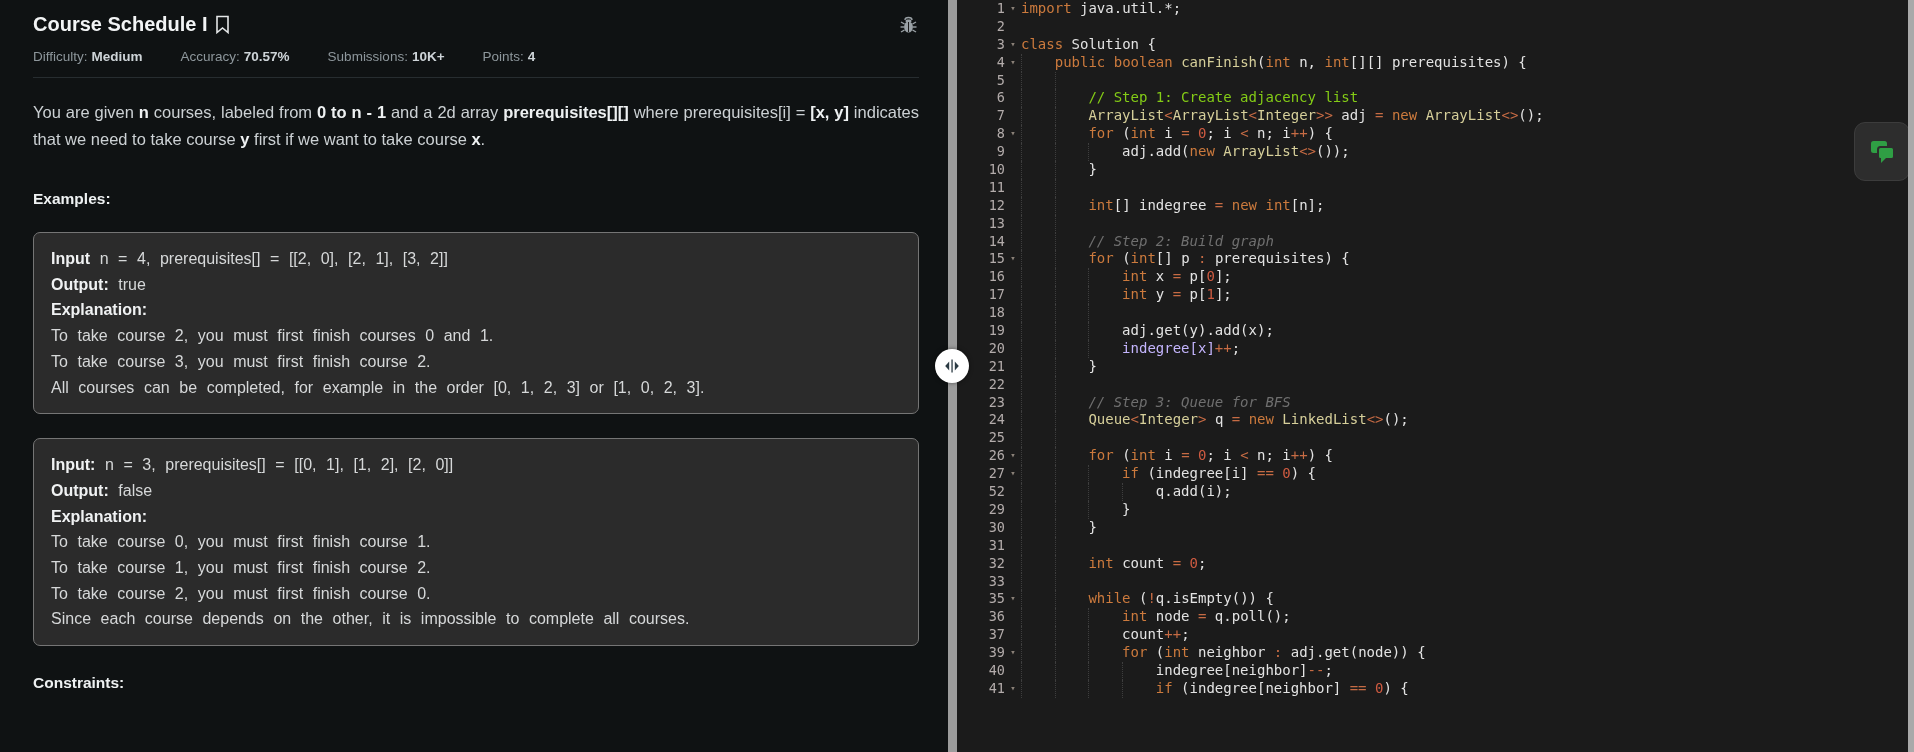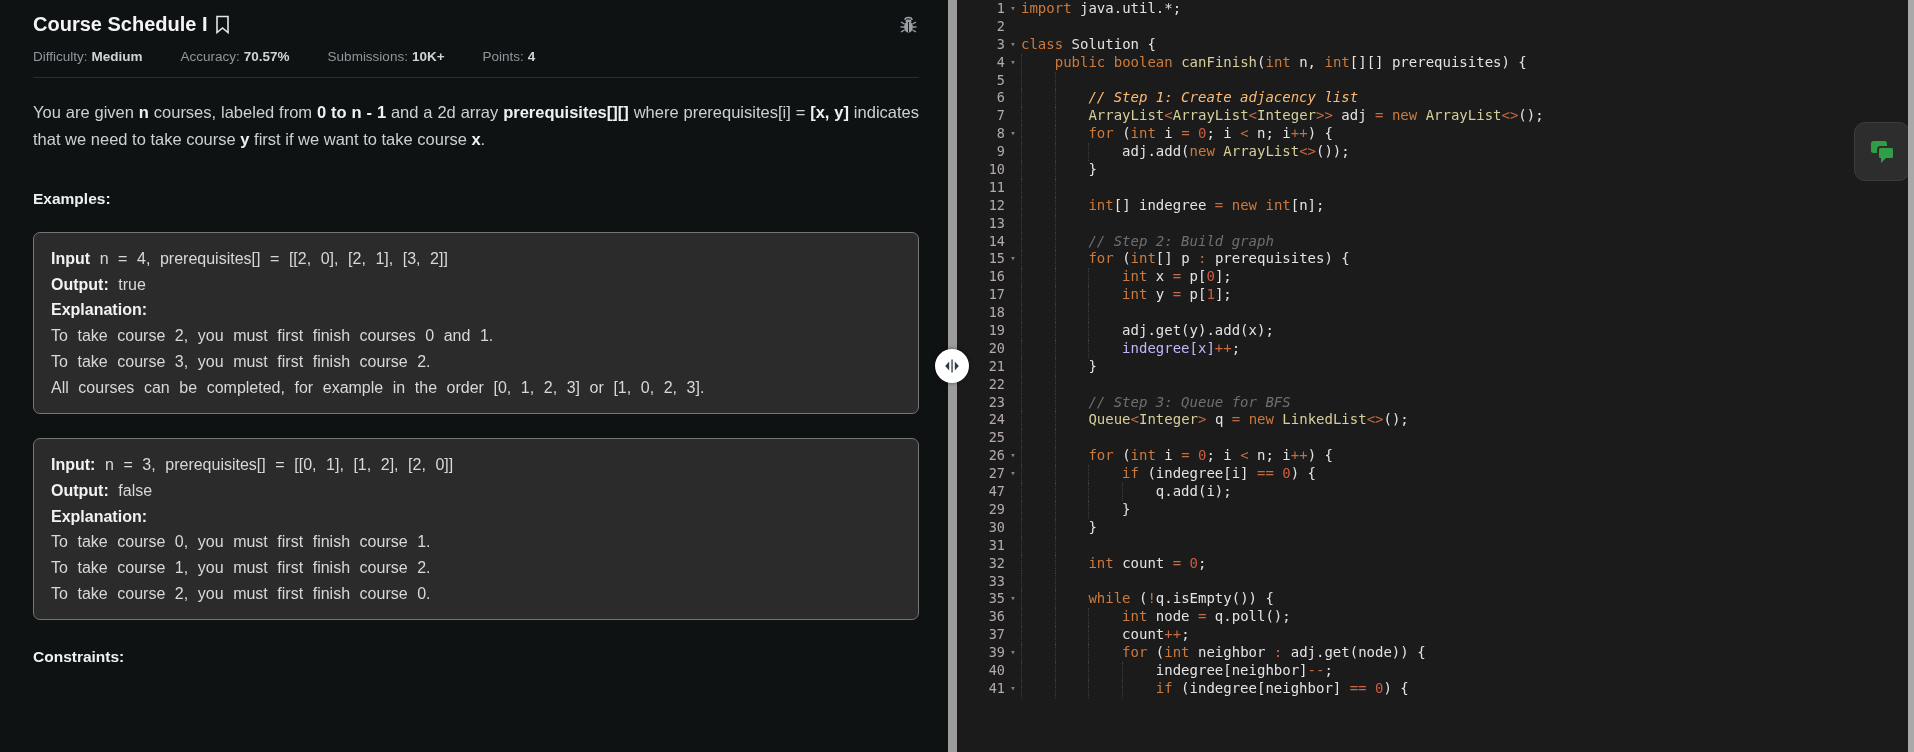--- a/index.html
+++ b/index.html
@@ -113,20 +113,21 @@
           <div class="ex-line"><span>To take course 3, you must first finish course 2.</span></div>
           <div class="ex-line"><span>All courses can be completed, for example in the order [0, 1, 2, 3] or [1, 0, 2, 3].</span></div>
         </div>
         <div class="example-box">
           <div class="ex-line"><b>Input:</b><span> n = 3, prerequisites[] = [[0, 1], [1, 2], [2, 0]]</span></div>
           <div class="ex-line"><b>Output:</b><span> false</span></div>
           <div class="ex-line"><b>Explanation:</b></div>
           <div class="ex-line"><span>To take course 0, you must first finish course 1.</span></div>
           <div class="ex-line"><span>To take course 1, you must first finish course 2.</span></div>
           <div class="ex-line"><span>To take course 2, you must first finish course 0.</span></div>
+          <div class="ex-line"><span>Since each course depends on the other, it is impossible to complete all courses.</span></div>
         </div>
       </div>
 
     <h3 class="section-heading constraints-heading">Constraints:</h3>
   </section>
 
   <div class="divider">
     <div class="split-handle">
       <svg width="18" height="16" viewBox="0 0 18 16">
         <path d="M6.2 3.5 L2.2 8 L6.2 12.5 Z" fill="#2c3b44"></path>
@@ -136,21 +137,21 @@
     </div>
   </div>
 
   <section class="editor">
     <div class="code-area">
         <div class="code-line"><span class="gutter-num">1</span><span class="fold">▾</span><span class="code-text"><span class="tok" style="color: rgb(204, 122, 61);">import</span><span class="tok" style="color: rgb(227, 227, 227);"> java.util.*;</span></span></div>
         <div class="code-line"><span class="gutter-num">2</span><span class="fold"></span><span class="code-text"></span></div>
         <div class="code-line"><span class="gutter-num">3</span><span class="fold">▾</span><span class="code-text"><span class="tok" style="color: rgb(204, 122, 61);">class</span><span class="tok" style="color: rgb(227, 227, 227);"> Solution {</span></span></div>
         <div class="code-line"><span class="gutter-num">4</span><span class="fold">▾</span><span class="code-text"><span class="ind"></span><span class="tok" style="color: rgb(204, 122, 61);">public</span><span class="tok" style="color: rgb(227, 227, 227);"> </span><span class="tok" style="color: rgb(204, 122, 61);">boolean</span><span class="tok" style="color: rgb(227, 227, 227);"> </span><span class="tok" style="color: rgb(214, 207, 154);">canFinish</span><span class="tok" style="color: rgb(227, 227, 227);">(</span><span class="tok" style="color: rgb(204, 122, 61);">int</span><span class="tok" style="color: rgb(227, 227, 227);"> n, </span><span class="tok" style="color: rgb(204, 122, 61);">int</span><span class="tok" style="color: rgb(227, 227, 227);">[][] prerequisites) {</span></span></div>
         <div class="code-line"><span class="gutter-num">5</span><span class="fold"></span><span class="code-text"><span class="ind"></span><span class="ind"></span></span></div>
-        <div class="code-line"><span class="gutter-num">6</span><span class="fold"></span><span class="code-text"><span class="ind"></span><span class="ind"></span><span class="tok" style="color: #fdba74; font-style: italic;">// Step 1: Create adjacency list</span></span></div>
+        <div class="code-line"><span class="gutter-num">6</span><span class="fold"></span><span class="code-text"><span class="ind"></span><span class="ind"></span><span class="tok" style="color: #84cc16; ">// Step 1: Create adjacency list</span></span></div>
         <div class="code-line"><span class="gutter-num">7</span><span class="fold"></span><span class="code-text"><span class="ind"></span><span class="ind"></span><span class="tok" style="color: rgb(214, 207, 154);">ArrayList</span><span class="tok" style="color: rgb(198, 107, 68);">&lt;</span><span class="tok" style="color: rgb(214, 207, 154);">ArrayList</span><span class="tok" style="color: rgb(198, 107, 68);">&lt;</span><span class="tok" style="color: rgb(214, 207, 154);">Integer</span><span class="tok" style="color: rgb(198, 107, 68);">&gt;&gt;</span><span class="tok" style="color: rgb(227, 227, 227);"> adj </span><span class="tok" style="color: rgb(198, 107, 68);">=</span><span class="tok" style="color: rgb(227, 227, 227);"> </span><span class="tok" style="color: rgb(204, 122, 61);">new</span><span class="tok" style="color: rgb(227, 227, 227);"> </span><span class="tok" style="color: rgb(214, 207, 154);">ArrayList</span><span class="tok" style="color: rgb(198, 107, 68);">&lt;&gt;</span><span class="tok" style="color: rgb(227, 227, 227);">();</span></span></div>
         <div class="code-line"><span class="gutter-num">8</span><span class="fold">▾</span><span class="code-text"><span class="ind"></span><span class="ind"></span><span class="tok" style="color: rgb(204, 122, 61);">for</span><span class="tok" style="color: rgb(227, 227, 227);"> (</span><span class="tok" style="color: rgb(204, 122, 61);">int</span><span class="tok" style="color: rgb(227, 227, 227);"> i </span><span class="tok" style="color: rgb(198, 107, 68);">=</span><span class="tok" style="color: rgb(227, 227, 227);"> </span><span class="tok" style="color: rgb(207, 91, 65);">0</span><span class="tok" style="color: rgb(227, 227, 227);">; i </span><span class="tok" style="color: rgb(198, 107, 68);">&lt;</span><span class="tok" style="color: rgb(227, 227, 227);"> n; i</span><span class="tok" style="color: rgb(198, 107, 68);">++</span><span class="tok" style="color: rgb(227, 227, 227);">) {</span></span></div>
         <div class="code-line"><span class="gutter-num">9</span><span class="fold"></span><span class="code-text"><span class="ind"></span><span class="ind"></span><span class="ind"></span><span class="tok" style="color: rgb(227, 227, 227);">adj.add(</span><span class="tok" style="color: rgb(204, 122, 61);">new</span><span class="tok" style="color: rgb(227, 227, 227);"> </span><span class="tok" style="color: rgb(214, 207, 154);">ArrayList</span><span class="tok" style="color: rgb(198, 107, 68);">&lt;&gt;</span><span class="tok" style="color: rgb(227, 227, 227);">());</span></span></div>
         <div class="code-line"><span class="gutter-num">10</span><span class="fold"></span><span class="code-text"><span class="ind"></span><span class="ind"></span><span class="tok" style="color: rgb(227, 227, 227);">}</span></span></div>
         <div class="code-line"><span class="gutter-num">11</span><span class="fold"></span><span class="code-text"><span class="ind"></span><span class="ind"></span></span></div>
         <div class="code-line"><span class="gutter-num">12</span><span class="fold"></span><span class="code-text"><span class="ind"></span><span class="ind"></span><span class="tok" style="color: rgb(204, 122, 61);">int</span><span class="tok" style="color: rgb(227, 227, 227);">[] indegree </span><span class="tok" style="color: rgb(198, 107, 68);">=</span><span class="tok" style="color: rgb(227, 227, 227);"> </span><span class="tok" style="color: rgb(204, 122, 61);">new</span><span class="tok" style="color: rgb(227, 227, 227);"> </span><span class="tok" style="color: rgb(204, 122, 61);">int</span><span class="tok" style="color: rgb(227, 227, 227);">[n];</span></span></div>
         <div class="code-line"><span class="gutter-num">13</span><span class="fold"></span><span class="code-text"><span class="ind"></span><span class="ind"></span></span></div>
         <div class="code-line"><span class="gutter-num">14</span><span class="fold"></span><span class="code-text"><span class="ind"></span><span class="ind"></span><span class="tok" style="color: rgb(111, 111, 111); font-style: italic;">// Step 2: Build graph</span></span></div>
         <div class="code-line"><span class="gutter-num">15</span><span class="fold">▾</span><span class="code-text"><span class="ind"></span><span class="ind"></span><span class="tok" style="color: rgb(204, 122, 61);">for</span><span class="tok" style="color: rgb(227, 227, 227);"> (</span><span class="tok" style="color: rgb(204, 122, 61);">int</span><span class="tok" style="color: rgb(227, 227, 227);">[] p </span><span class="tok" style="color: rgb(198, 107, 68);">:</span><span class="tok" style="color: rgb(227, 227, 227);"> prerequisites) {</span></span></div>
         <div class="code-line"><span class="gutter-num">16</span><span class="fold"></span><span class="code-text"><span class="ind"></span><span class="ind"></span><span class="ind"></span><span class="tok" style="color: rgb(204, 122, 61);">int</span><span class="tok" style="color: rgb(227, 227, 227);"> x </span><span class="tok" style="color: rgb(198, 107, 68);">=</span><span class="tok" style="color: rgb(227, 227, 227);"> p[</span><span class="tok" style="color: rgb(207, 91, 65);">0</span><span class="tok" style="color: rgb(227, 227, 227);">];</span></span></div>
@@ -158,21 +159,21 @@
         <div class="code-line"><span class="gutter-num">18</span><span class="fold"></span><span class="code-text"><span class="ind"></span><span class="ind"></span><span class="ind"></span></span></div>
         <div class="code-line"><span class="gutter-num">19</span><span class="fold"></span><span class="code-text"><span class="ind"></span><span class="ind"></span><span class="ind"></span><span class="tok" style="color: rgb(227, 227, 227);">adj.get(y).add(x);</span></span></div>
         <div class="code-line"><span class="gutter-num">20</span><span class="fold"></span><span class="code-text"><span class="ind"></span><span class="ind"></span><span class="ind"></span><span class="tok" style="color: #c4b5fd;">indegree[x]</span><span class="tok" style="color: rgb(198, 107, 68);">++</span><span class="tok" style="color: rgb(227, 227, 227);">;</span></span></div>
         <div class="code-line"><span class="gutter-num">21</span><span class="fold"></span><span class="code-text"><span class="ind"></span><span class="ind"></span><span class="tok" style="color: rgb(227, 227, 227);">}</span></span></div>
         <div class="code-line"><span class="gutter-num">22</span><span class="fold"></span><span class="code-text"><span class="ind"></span><span class="ind"></span></span></div>
         <div class="code-line"><span class="gutter-num">23</span><span class="fold"></span><span class="code-text"><span class="ind"></span><span class="ind"></span><span class="tok" style="color: rgb(111, 111, 111); font-style: italic;">// Step 3: Queue for BFS</span></span></div>
         <div class="code-line"><span class="gutter-num">24</span><span class="fold"></span><span class="code-text"><span class="ind"></span><span class="ind"></span><span class="tok" style="color: rgb(214, 207, 154);">Queue</span><span class="tok" style="color: rgb(198, 107, 68);">&lt;</span><span class="tok" style="color: rgb(214, 207, 154);">Integer</span><span class="tok" style="color: rgb(198, 107, 68);">&gt;</span><span class="tok" style="color: rgb(227, 227, 227);"> q </span><span class="tok" style="color: rgb(198, 107, 68);">=</span><span class="tok" style="color: rgb(227, 227, 227);"> </span><span class="tok" style="color: rgb(204, 122, 61);">new</span><span class="tok" style="color: rgb(227, 227, 227);"> </span><span class="tok" style="color: rgb(214, 207, 154);">LinkedList</span><span class="tok" style="color: rgb(198, 107, 68);">&lt;&gt;</span><span class="tok" style="color: rgb(227, 227, 227);">();</span></span></div>
         <div class="code-line"><span class="gutter-num">25</span><span class="fold"></span><span class="code-text"><span class="ind"></span><span class="ind"></span></span></div>
         <div class="code-line"><span class="gutter-num">26</span><span class="fold">▾</span><span class="code-text"><span class="ind"></span><span class="ind"></span><span class="tok" style="color: rgb(204, 122, 61);">for</span><span class="tok" style="color: rgb(227, 227, 227);"> (</span><span class="tok" style="color: rgb(204, 122, 61);">int</span><span class="tok" style="color: rgb(227, 227, 227);"> i </span><span class="tok" style="color: rgb(198, 107, 68);">=</span><span class="tok" style="color: rgb(227, 227, 227);"> </span><span class="tok" style="color: rgb(207, 91, 65);">0</span><span class="tok" style="color: rgb(227, 227, 227);">; i </span><span class="tok" style="color: rgb(198, 107, 68);">&lt;</span><span class="tok" style="color: rgb(227, 227, 227);"> n; i</span><span class="tok" style="color: rgb(198, 107, 68);">++</span><span class="tok" style="color: rgb(227, 227, 227);">) {</span></span></div>
         <div class="code-line"><span class="gutter-num">27</span><span class="fold">▾</span><span class="code-text"><span class="ind"></span><span class="ind"></span><span class="ind"></span><span class="tok" style="color: rgb(204, 122, 61);">if</span><span class="tok" style="color: rgb(227, 227, 227);"> (indegree[i] </span><span class="tok" style="color: rgb(198, 107, 68);">==</span><span class="tok" style="color: rgb(227, 227, 227);"> </span><span class="tok" style="color: rgb(207, 91, 65);">0</span><span class="tok" style="color: rgb(227, 227, 227);">) {</span></span></div>
-        <div class="code-line"><span class="gutter-num">47</span><span class="fold"></span><span class="code-text"><span class="ind"></span><span class="ind"></span><span class="ind"></span><span class="ind"></span><span class="tok" style="color: rgb(227, 227, 227);">q.add(i);</span></span></div>
+        <div class="code-line"><span class="gutter-num">52</span><span class="fold"></span><span class="code-text"><span class="ind"></span><span class="ind"></span><span class="ind"></span><span class="ind"></span><span class="tok" style="color: rgb(227, 227, 227);">q.add(i);</span></span></div>
         <div class="code-line"><span class="gutter-num">29</span><span class="fold"></span><span class="code-text"><span class="ind"></span><span class="ind"></span><span class="ind"></span><span class="tok" style="color: rgb(227, 227, 227);">}</span></span></div>
         <div class="code-line"><span class="gutter-num">30</span><span class="fold"></span><span class="code-text"><span class="ind"></span><span class="ind"></span><span class="tok" style="color: rgb(227, 227, 227);">}</span></span></div>
         <div class="code-line"><span class="gutter-num">31</span><span class="fold"></span><span class="code-text"><span class="ind"></span><span class="ind"></span></span></div>
         <div class="code-line"><span class="gutter-num">32</span><span class="fold"></span><span class="code-text"><span class="ind"></span><span class="ind"></span><span class="tok" style="color: rgb(204, 122, 61);">int</span><span class="tok" style="color: rgb(227, 227, 227);"> count </span><span class="tok" style="color: rgb(198, 107, 68);">=</span><span class="tok" style="color: rgb(227, 227, 227);"> </span><span class="tok" style="color: rgb(207, 91, 65);">0</span><span class="tok" style="color: rgb(227, 227, 227);">;</span></span></div>
         <div class="code-line"><span class="gutter-num">33</span><span class="fold"></span><span class="code-text"><span class="ind"></span><span class="ind"></span></span></div>
         <div class="code-line"><span class="gutter-num">35</span><span class="fold">▾</span><span class="code-text"><span class="ind"></span><span class="ind"></span><span class="tok" style="color: rgb(204, 122, 61);">while</span><span class="tok" style="color: rgb(227, 227, 227);"> (</span><span class="tok" style="color: rgb(198, 107, 68);">!</span><span class="tok" style="color: rgb(227, 227, 227);">q.isEmpty()) {</span></span></div>
         <div class="code-line"><span class="gutter-num">36</span><span class="fold"></span><span class="code-text"><span class="ind"></span><span class="ind"></span><span class="ind"></span><span class="tok" style="color: rgb(204, 122, 61);">int</span><span class="tok" style="color: rgb(227, 227, 227);"> node </span><span class="tok" style="color: rgb(198, 107, 68);">=</span><span class="tok" style="color: rgb(227, 227, 227);"> q.poll();</span></span></div>
         <div class="code-line"><span class="gutter-num">37</span><span class="fold"></span><span class="code-text"><span class="ind"></span><span class="ind"></span><span class="ind"></span><span class="tok" style="color: rgb(227, 227, 227);">count</span><span class="tok" style="color: rgb(198, 107, 68);">++</span><span class="tok" style="color: rgb(227, 227, 227);">;</span></span></div>
         <div class="code-line"><span class="gutter-num">39</span><span class="fold">▾</span><span class="code-text"><span class="ind"></span><span class="ind"></span><span class="ind"></span><span class="tok" style="color: rgb(204, 122, 61);">for</span><span class="tok" style="color: rgb(227, 227, 227);"> (</span><span class="tok" style="color: rgb(204, 122, 61);">int</span><span class="tok" style="color: rgb(227, 227, 227);"> neighbor </span><span class="tok" style="color: rgb(198, 107, 68);">:</span><span class="tok" style="color: rgb(227, 227, 227);"> adj.get(node)) {</span></span></div>
         <div class="code-line"><span class="gutter-num">40</span><span class="fold"></span><span class="code-text"><span class="ind"></span><span class="ind"></span><span class="ind"></span><span class="ind"></span><span class="tok" style="color: rgb(227, 227, 227);">indegree[neighbor]</span><span class="tok" style="color: rgb(198, 107, 68);">--</span><span class="tok" style="color: rgb(227, 227, 227);">;</span></span></div>

